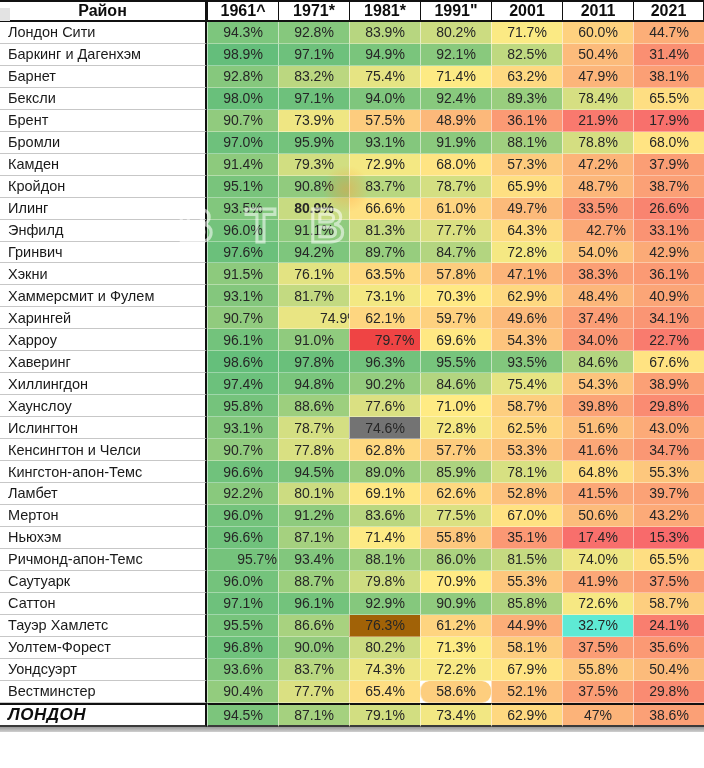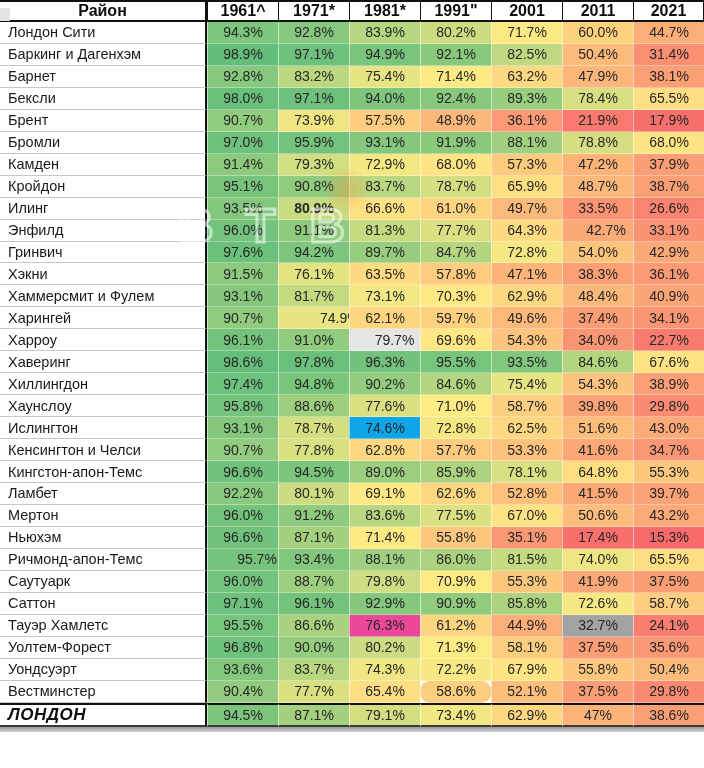--- a/index.html
+++ b/index.html
@@ -274,21 +274,21 @@
           <td class="val-c" style="background: rgb(254, 214, 128);">62.1%</td>
           <td class="val-c" style="background: rgb(254, 209, 127);">59.7%</td>
           <td class="val-c" style="background: rgb(252, 185, 122);">49.6%</td>
           <td class="val-c" style="background: rgb(251, 157, 117);">37.4%</td>
           <td class="val-c" style="background: rgb(250, 149, 116);">34.1%</td>
         </tr>
         <tr>
           <td class="name-c">Харроу</td>
           <td class="val-c" style="background: rgb(115, 195, 124);">96.1%</td>
           <td class="val-c" style="background: rgb(144, 203, 126);">91.0%</td>
-          <td class="val-c" style="background: #e5e5e5; padding-left: 19px;">79.7%</td>
+          <td class="val-c" style="background: #ef4444; padding-left: 19px;">79.7%</td>
           <td class="val-c" style="background: rgb(255, 232, 131);">69.6%</td>
           <td class="val-c" style="background: rgb(253, 196, 125);">54.3%</td>
           <td class="val-c" style="background: rgb(250, 149, 115);">34.0%</td>
           <td class="val-c" style="background: rgb(249, 123, 110);">22.7%</td>
         </tr>
         <tr>
           <td class="name-c">Хаверинг</td>
           <td class="val-c" style="background: rgb(101, 191, 123);">98.6%</td>
           <td class="val-c" style="background: rgb(106, 192, 123);">97.8%</td>
           <td class="val-c" style="background: rgb(114, 194, 124);">96.3%</td>
@@ -314,21 +314,21 @@
           <td class="val-c" style="background: rgb(218, 224, 130);">77.6%</td>
           <td class="val-c" style="background: rgb(255, 235, 132);">71.0%</td>
           <td class="val-c" style="background: rgb(253, 206, 127);">58.7%</td>
           <td class="val-c" style="background: rgb(251, 163, 118);">39.8%</td>
           <td class="val-c" style="background: rgb(250, 139, 114);">29.8%</td>
         </tr>
         <tr>
           <td class="name-c">Ислингтон</td>
           <td class="val-c" style="background: rgb(132, 199, 125);">93.1%</td>
           <td class="val-c" style="background: rgb(212, 223, 130);">78.7%</td>
-          <td class="val-c" style="background: #0ea5e9;">74.6%</td>
+          <td class="val-c" style="background: #737373;">74.6%</td>
           <td class="val-c" style="background: rgb(245, 232, 131);">72.8%</td>
           <td class="val-c" style="background: rgb(254, 215, 128);">62.5%</td>
           <td class="val-c" style="background: rgb(253, 190, 123);">51.6%</td>
           <td class="val-c" style="background: rgb(252, 170, 120);">43.0%</td>
         </tr>
         <tr>
           <td class="name-c">Кенсингтон и Челси</td>
           <td class="val-c" style="background: rgb(145, 203, 126);">90.7%</td>
           <td class="val-c" style="background: rgb(217, 224, 130);">77.8%</td>
           <td class="val-c" style="background: rgb(254, 216, 128);">62.8%</td>
@@ -404,24 +404,24 @@
           <td class="val-c" style="background: rgb(133, 200, 125);">92.9%</td>
           <td class="val-c" style="background: rgb(144, 203, 126);">90.9%</td>
           <td class="val-c" style="background: rgb(173, 211, 127);">85.8%</td>
           <td class="val-c" style="background: rgb(246, 232, 131);">72.6%</td>
           <td class="val-c" style="background: rgb(253, 206, 127);">58.7%</td>
         </tr>
         <tr>
           <td class="name-c">Тауэр Хамлетс</td>
           <td class="val-c" style="background: rgb(119, 196, 124);">95.5%</td>
           <td class="val-c" style="background: rgb(168, 210, 127);">86.6%</td>
-          <td class="val-c" style="background: #ec4899;">76.3%</td>
+          <td class="val-c" style="background: #a16207;">76.3%</td>
           <td class="val-c" style="background: rgb(254, 212, 128);">61.2%</td>
           <td class="val-c" style="background: rgb(252, 174, 120);">44.9%</td>
-          <td class="val-c" style="background: #a3a3a3;">32.7%</td>
+          <td class="val-c" style="background: #5eead4;">32.7%</td>
           <td class="val-c" style="background: rgb(249, 126, 111);">24.1%</td>
         </tr>
         <tr>
           <td class="name-c">Уолтем-Форест</td>
           <td class="val-c" style="background: rgb(111, 194, 124);">96.8%</td>
           <td class="val-c" style="background: rgb(149, 204, 126);">90.0%</td>
           <td class="val-c" style="background: rgb(204, 220, 129);">80.2%</td>
           <td class="val-c" style="background: rgb(253, 235, 132);">71.3%</td>
           <td class="val-c" style="background: rgb(253, 205, 126);">58.1%</td>
           <td class="val-c" style="background: rgb(251, 157, 117);">37.5%</td>

